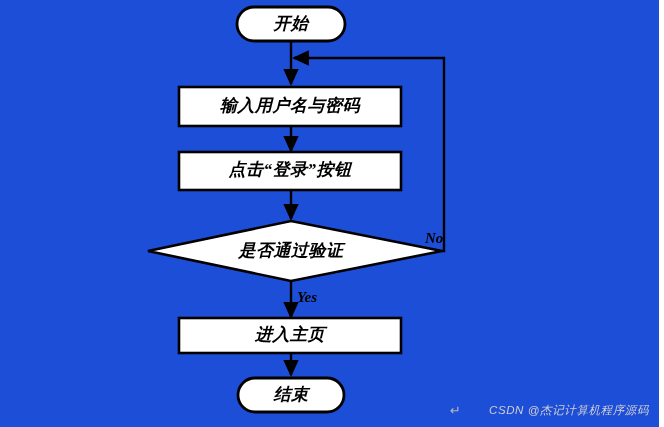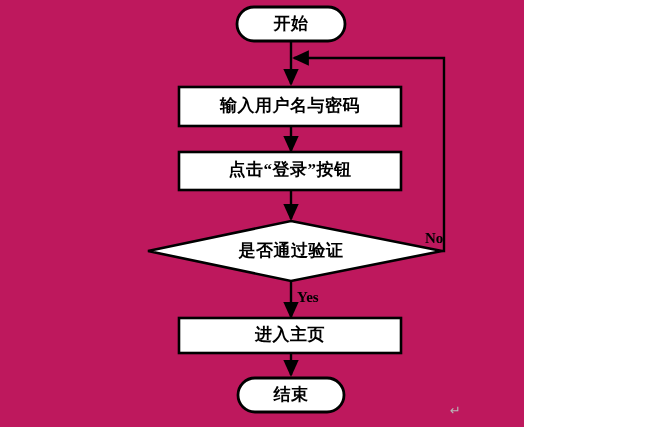--- a/index.html
+++ b/index.html
@@ -5,24 +5,25 @@
   html, body {
     margin: 0;
     padding: 0;
     background: #ffffff;
   }
   body {
     font-family: "Liberation Serif", "DejaVu Serif", serif;
   }
   #canvas {
     position: relative;
-    width: 524px;
+    width: 659px;
     height: 427px;
-    background: #be185d;
+    background: #1d4ed8;
     overflow: hidden;
+    font-style: italic;
   }
   #flow-svg {
     position: absolute;
     left: 0;
     top: 0;
     width: 664px;
     height: 427px;
   }
   .node-shape {
     fill: #ffffff;
@@ -132,14 +133,15 @@
       <text class="node-label" x="291" y="396">结束</text>
     </g>
 
     <text class="branch-label" x="425" y="240" text-anchor="start">No</text>
 
     <text class="branch-label" x="297" y="299" text-anchor="start">Yes</text>
   </svg>
 
   <span class="return-mark">↵</span>
 
+  <div class="watermark">CSDN @杰记计算机程序源码</div>
 
 </div>
 
 </body></html>

